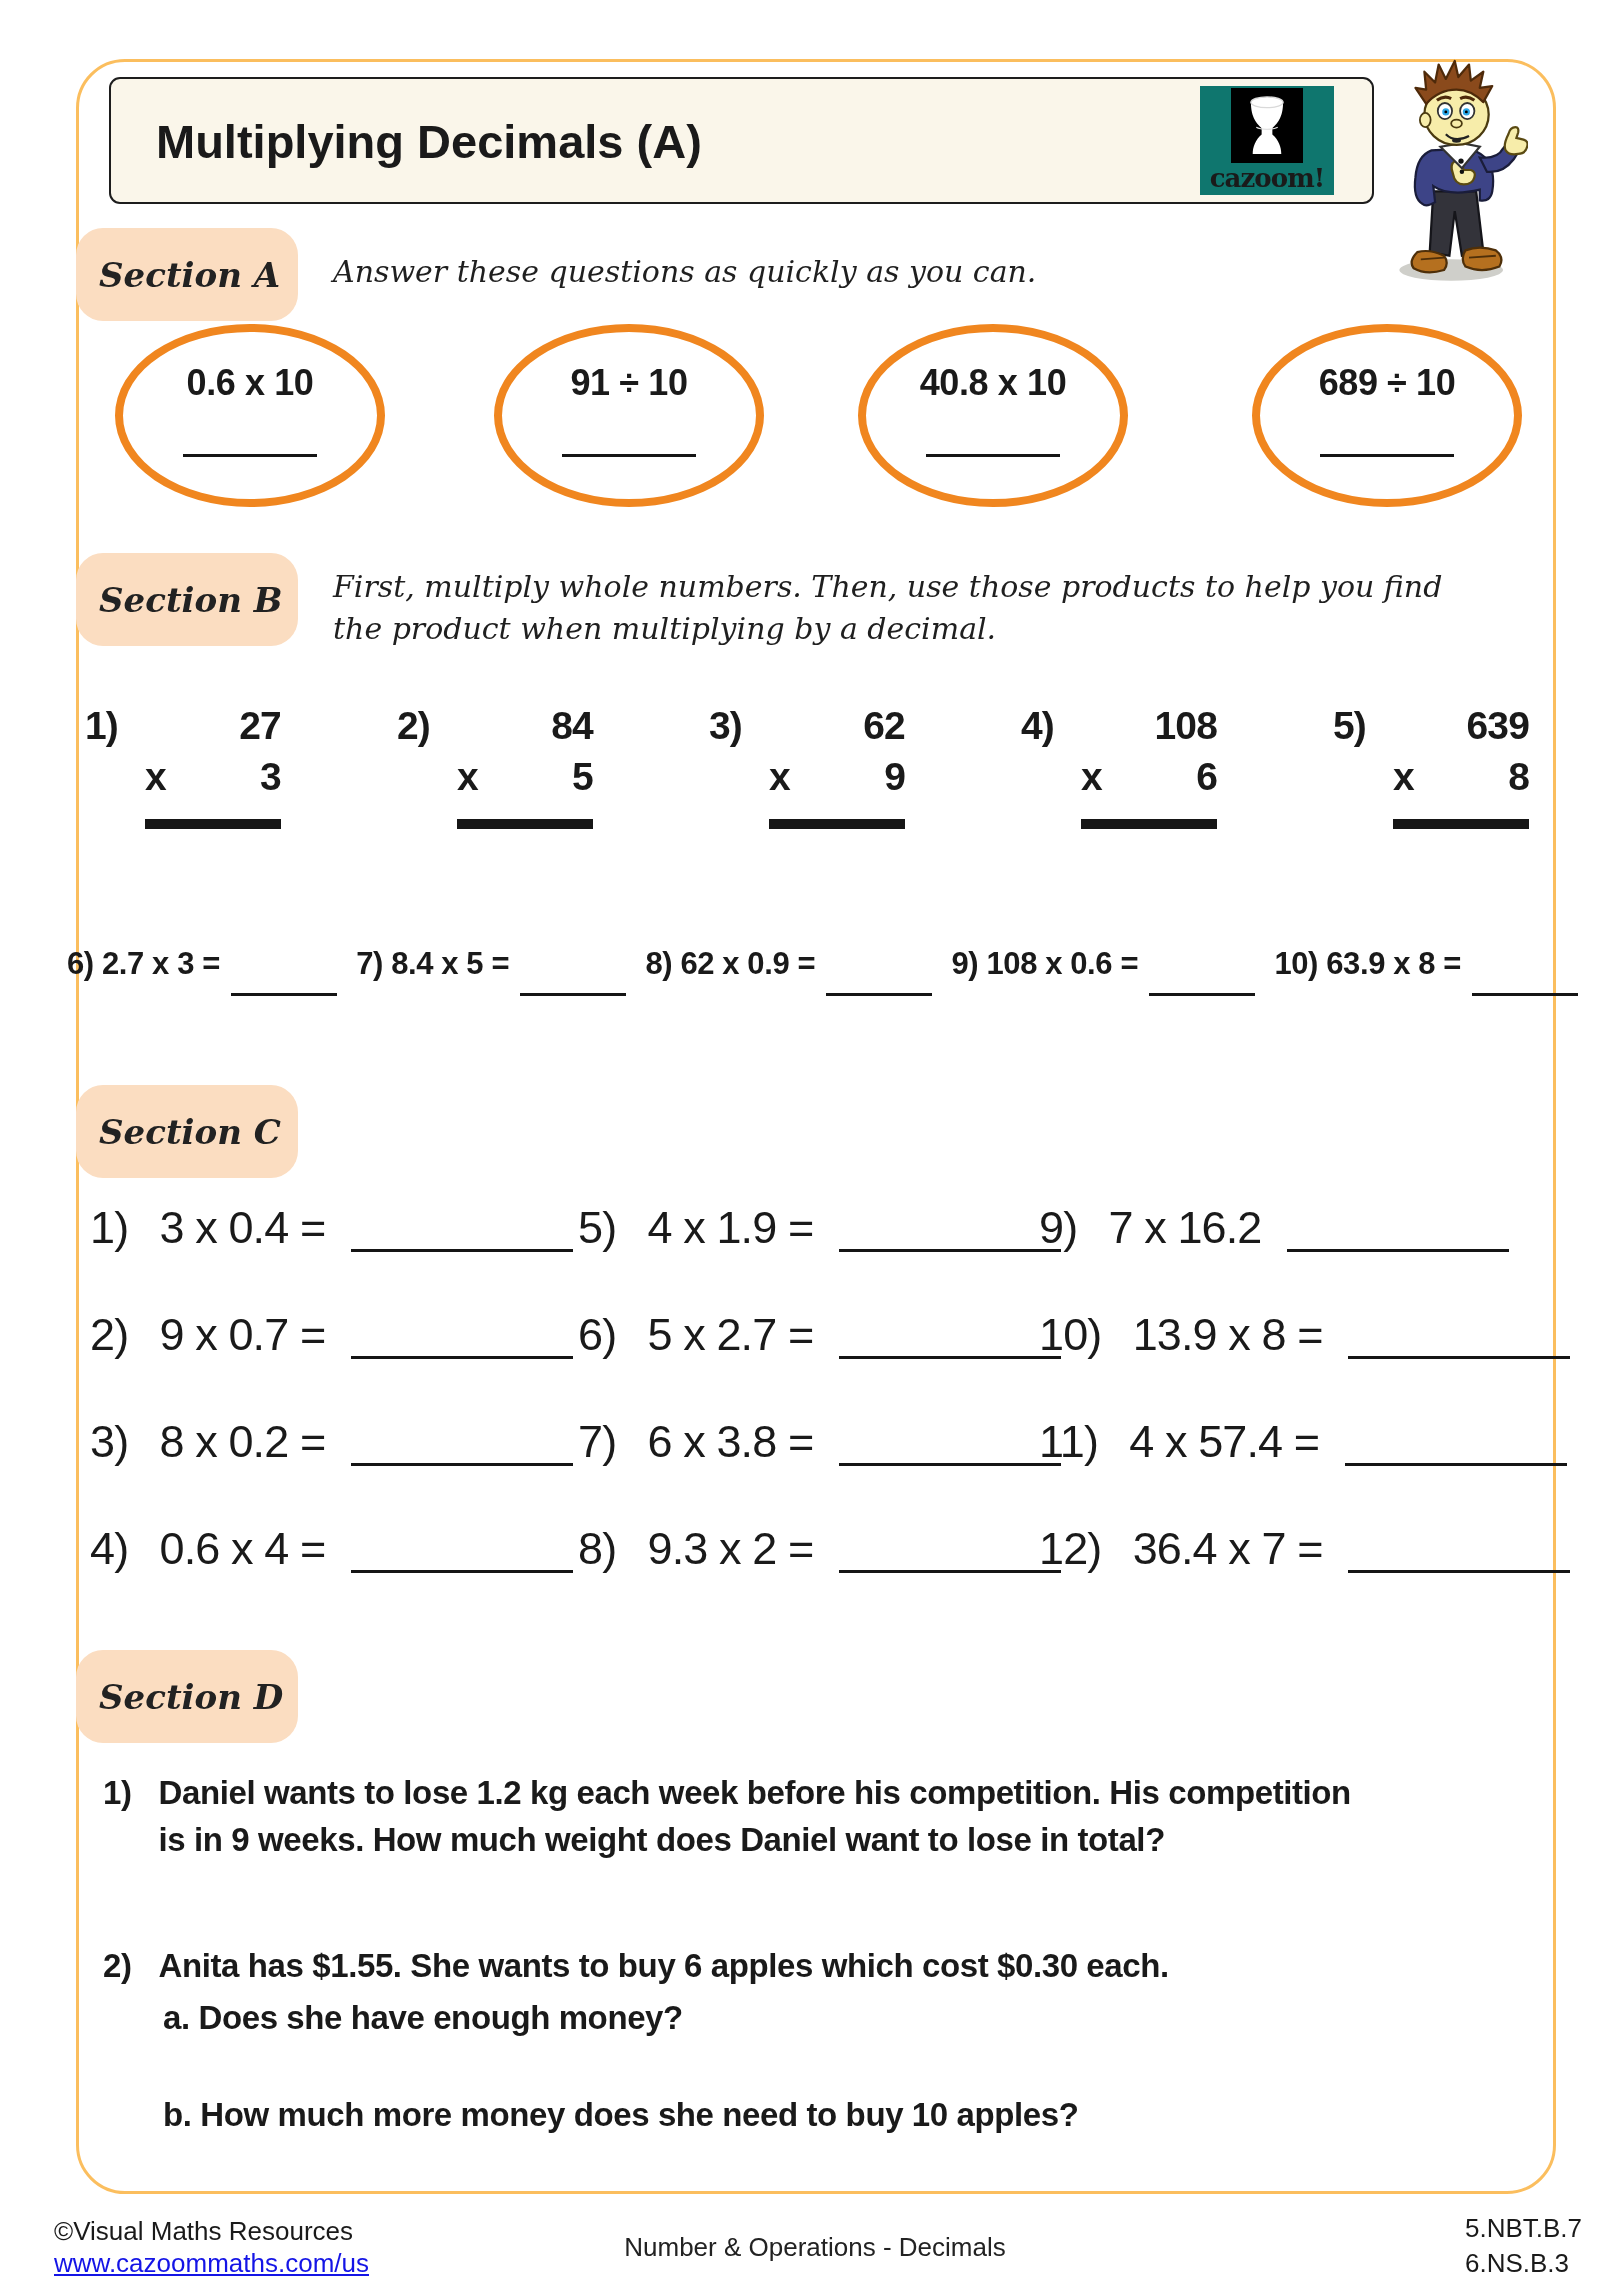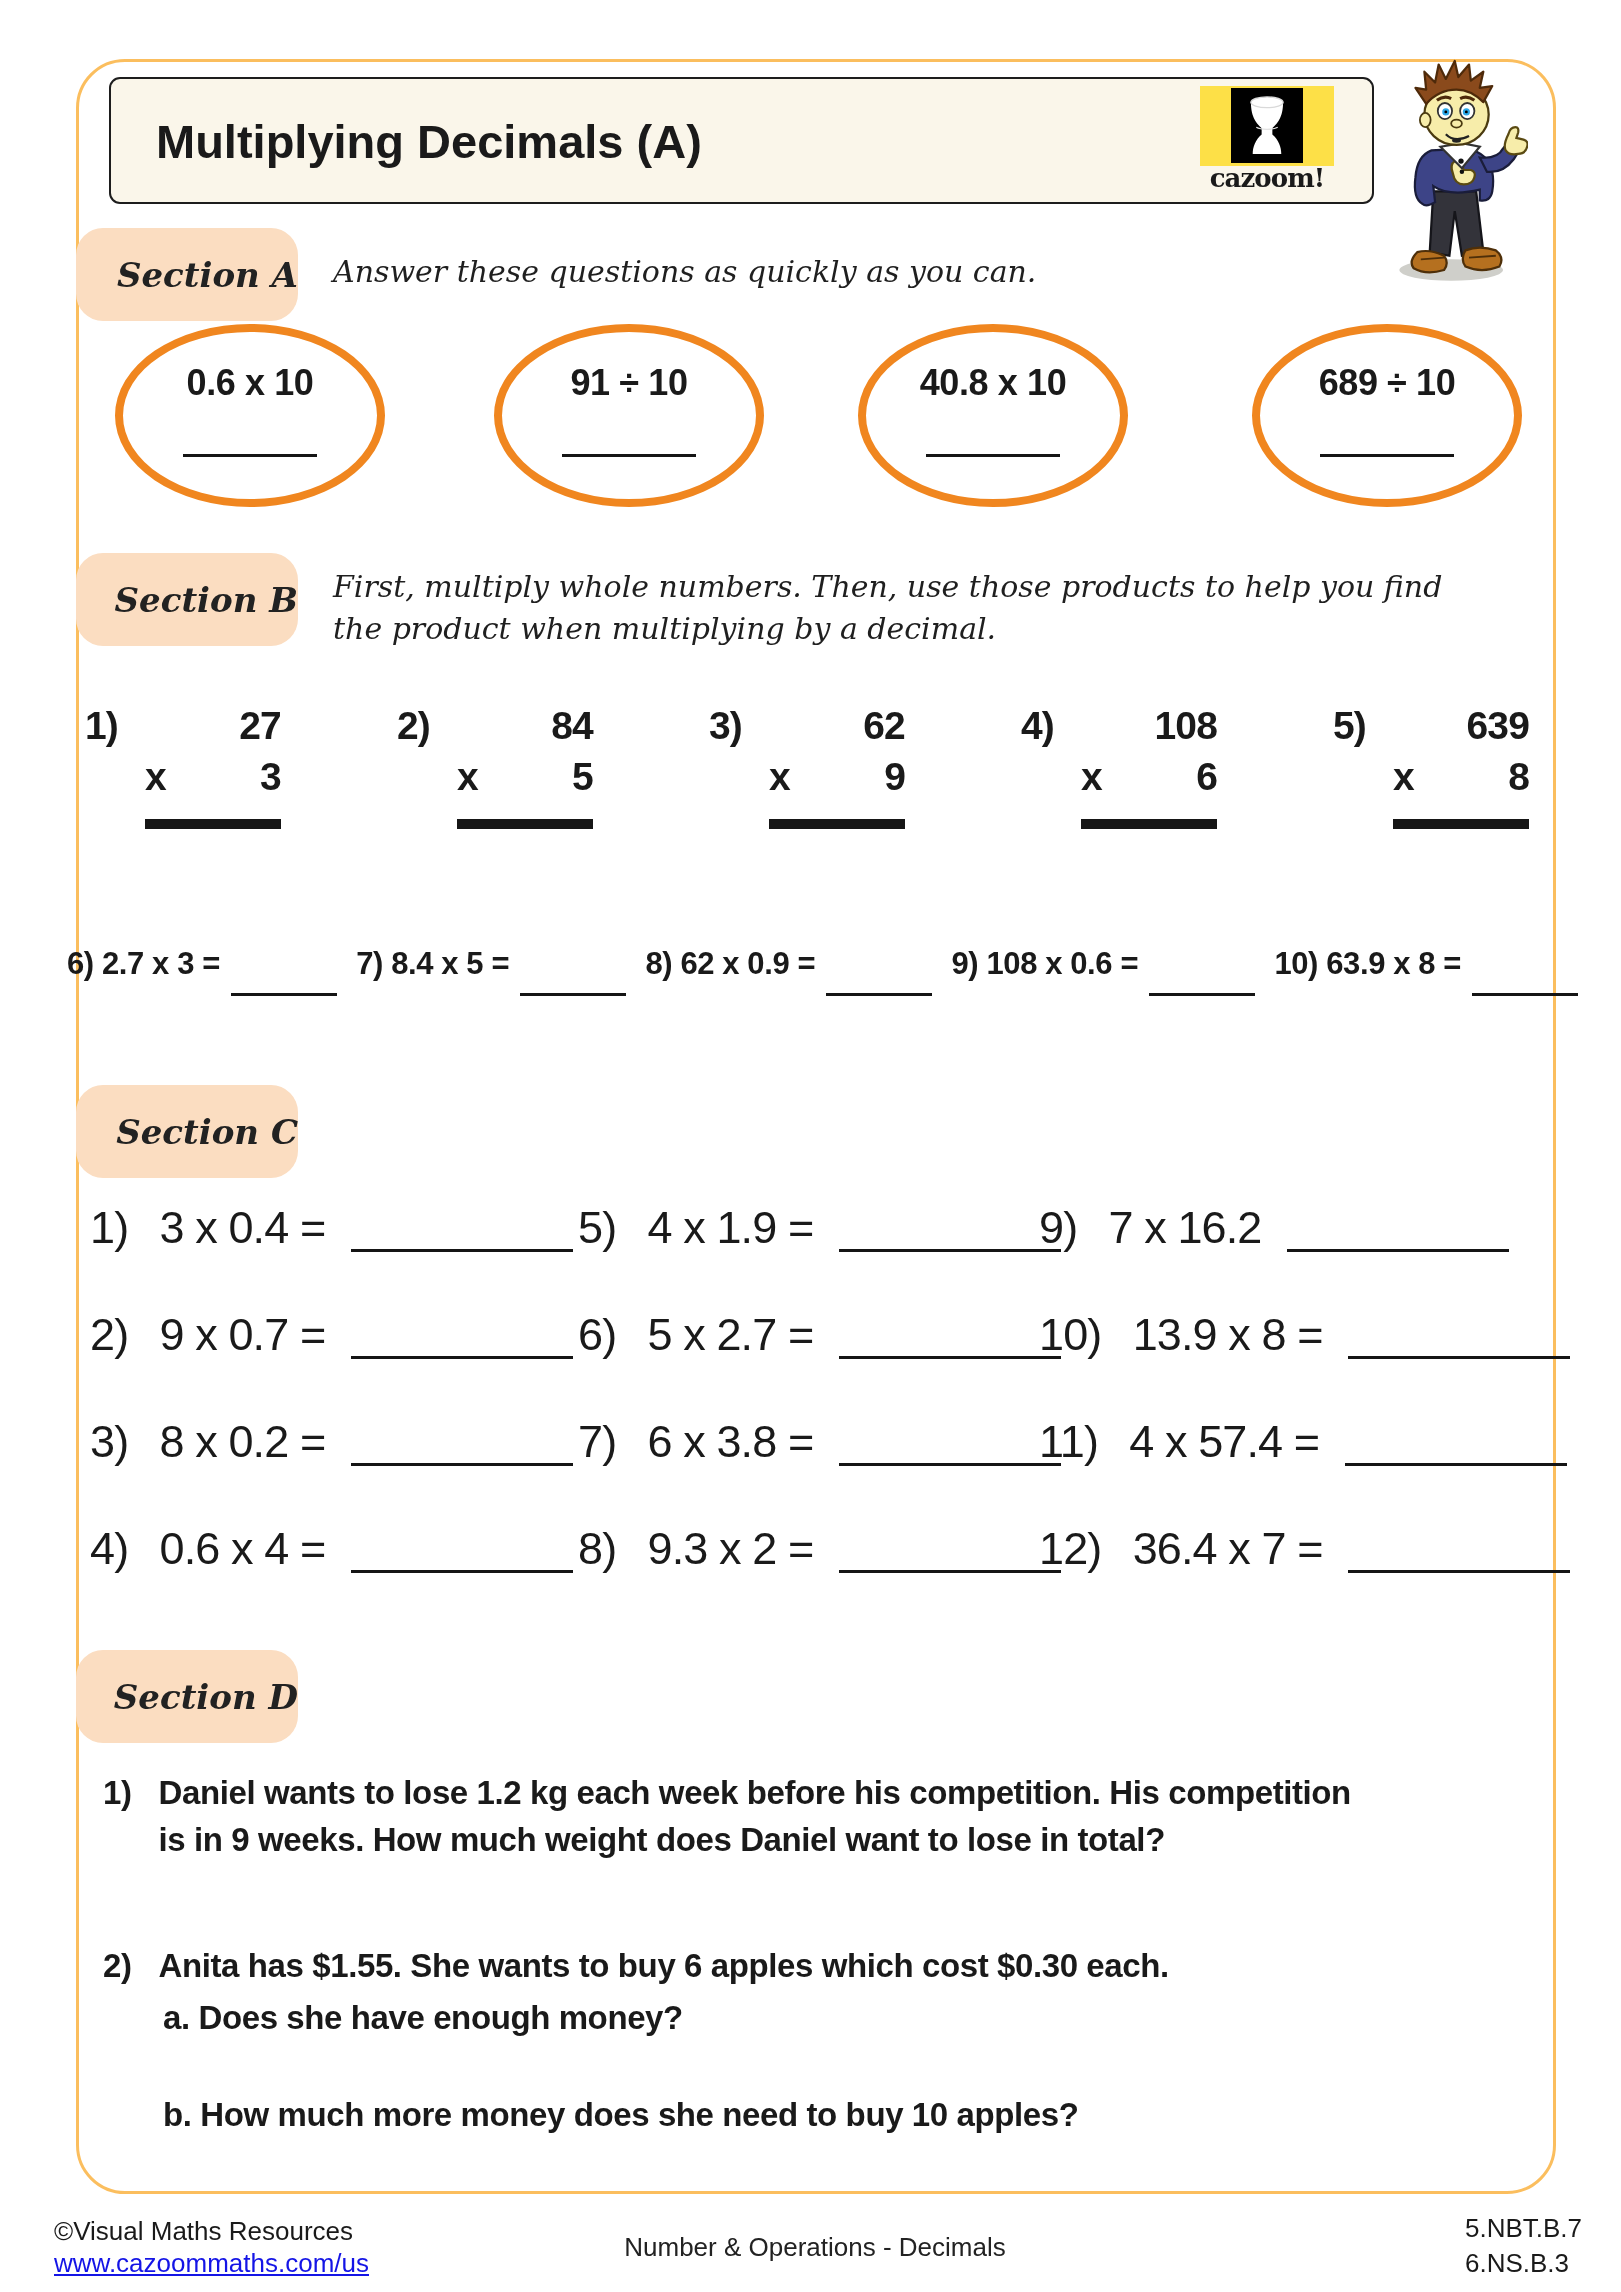--- a/index.html
+++ b/index.html
@@ -8,34 +8,34 @@
 
   
   .frame{position:absolute;left:76px;top:59px;width:1480px;height:2135px;
          border:3.6px solid #fbbe5e;border-radius:49px;box-sizing:border-box;}
 
   
   .title-box{position:absolute;left:109px;top:77px;width:1265px;height:127px;
              background:#faf6ea;border:2.7px solid #1d1d1d;border-radius:11px;box-sizing:border-box;}
   .title-text{position:absolute;left:45px;top:50%;transform:translateY(-50%);
               font-size:47px;font-weight:bold;letter-spacing:0;}
-  .logo{position:absolute;right:38px;top:7.2px;width:134px;height:80px;background:#fde047;
+  .logo{position:absolute;right:38px;top:7.2px;width:134px;height:109px;background:#0f766e;
         text-align:center;}
   .logo-square{width:72px;height:75px;background:#000;margin:1.8px auto 0;}
   .logo-text{font-family:"DejaVu Serif",serif;font-weight:bold;font-size:26px;margin-top:0px;
              letter-spacing:-0.9px;}
 
   
   .character{position:absolute;left:1394px;top:57px;width:134px;height:226px;}
 
   
   .section-label{position:absolute;left:76px;width:222px;height:93px;background:#fbddc1;
                  border-radius:27px;display:flex;align-items:center;box-sizing:border-box;
                  padding-left:23px;font-family:"DejaVu Serif",serif;font-style:italic;
-                 font-weight:bold;font-size:34px;color:#222;justify-content:flex-end;}
+                 font-weight:bold;font-size:34px;color:#222;}
   .label-a{top:228px;} .label-b{top:553px;} .label-c{top:1085px;} .label-d{top:1650px;}
 
   .instr{position:absolute;font-family:"DejaVu Serif",serif;font-style:italic;
          font-size:30px;color:#1f1f1f;}
   .instr-a{left:333px;top:254px;}
   .instr-b{left:333px;top:566px;line-height:42px;}
 
   
   .ovals{position:absolute;left:0;top:324px;width:1622px;height:188px;}
   .oval{position:absolute;top:0;width:270px;height:183px;border:8px solid #f0861f;

